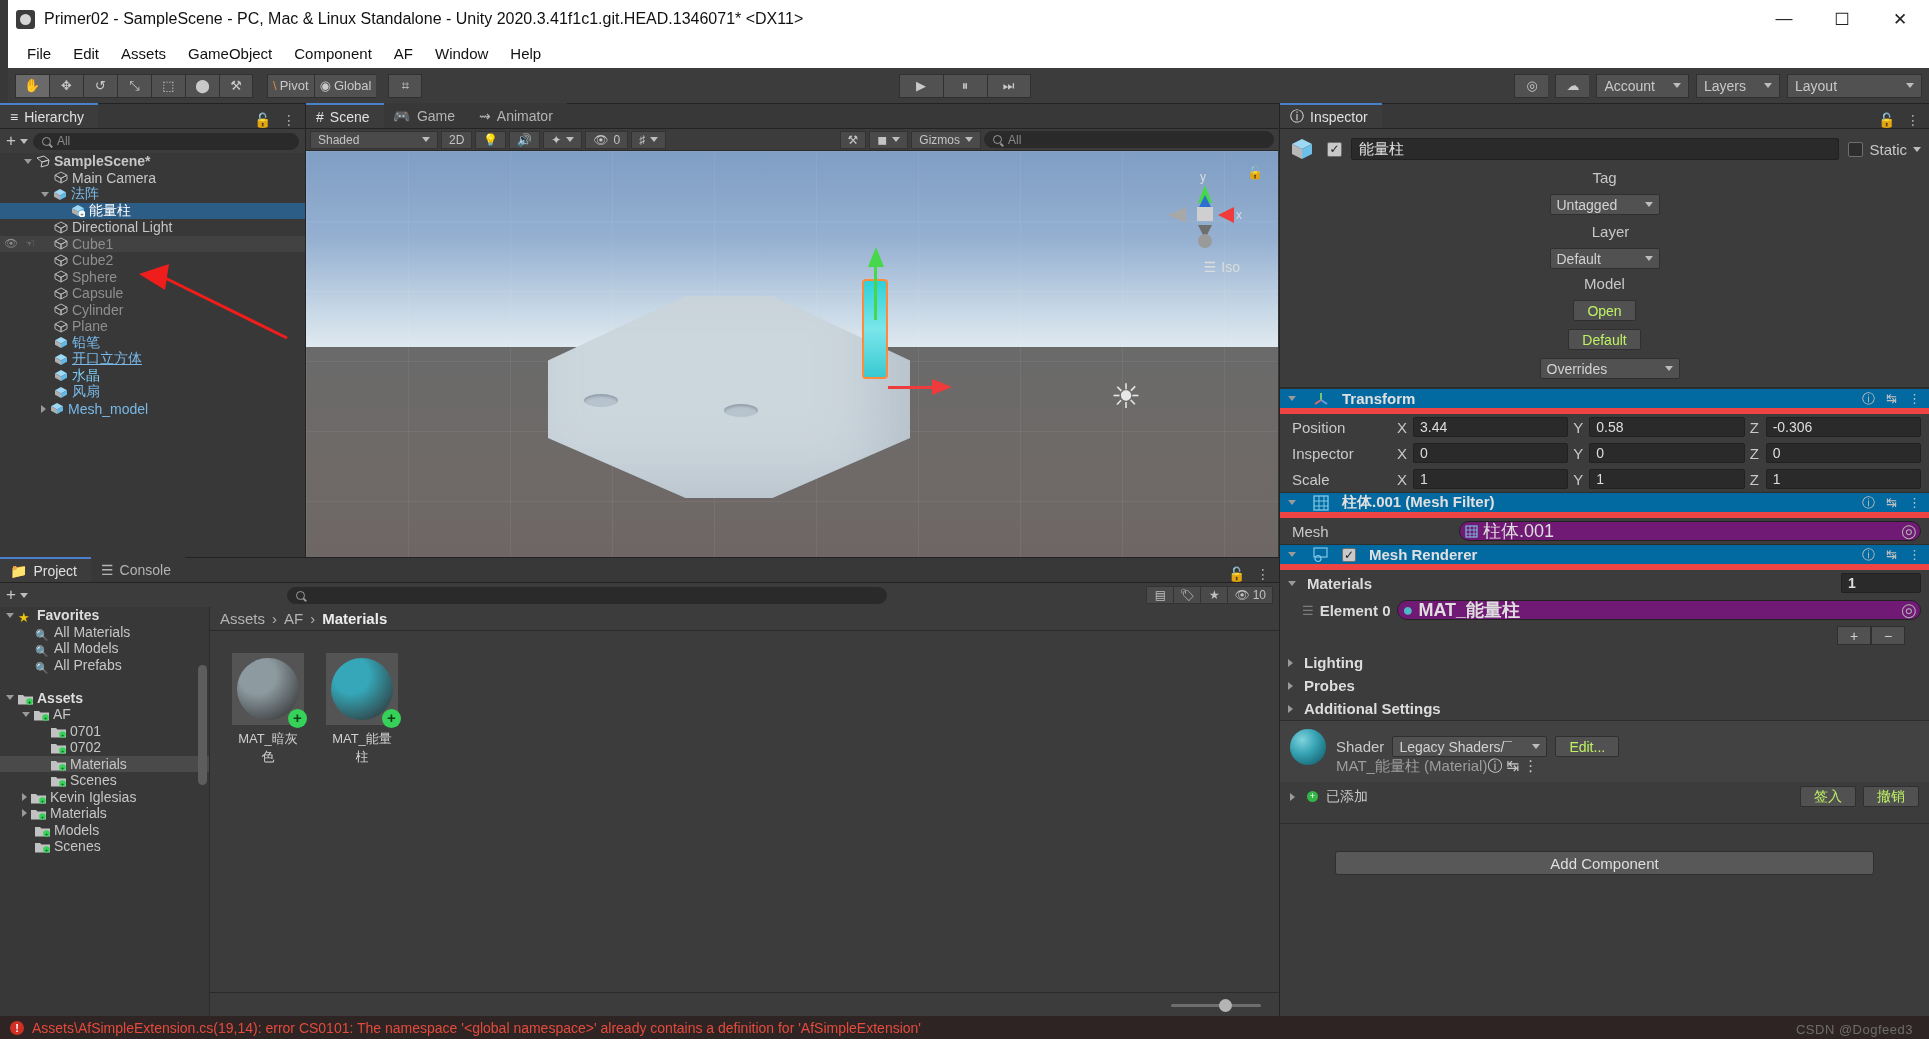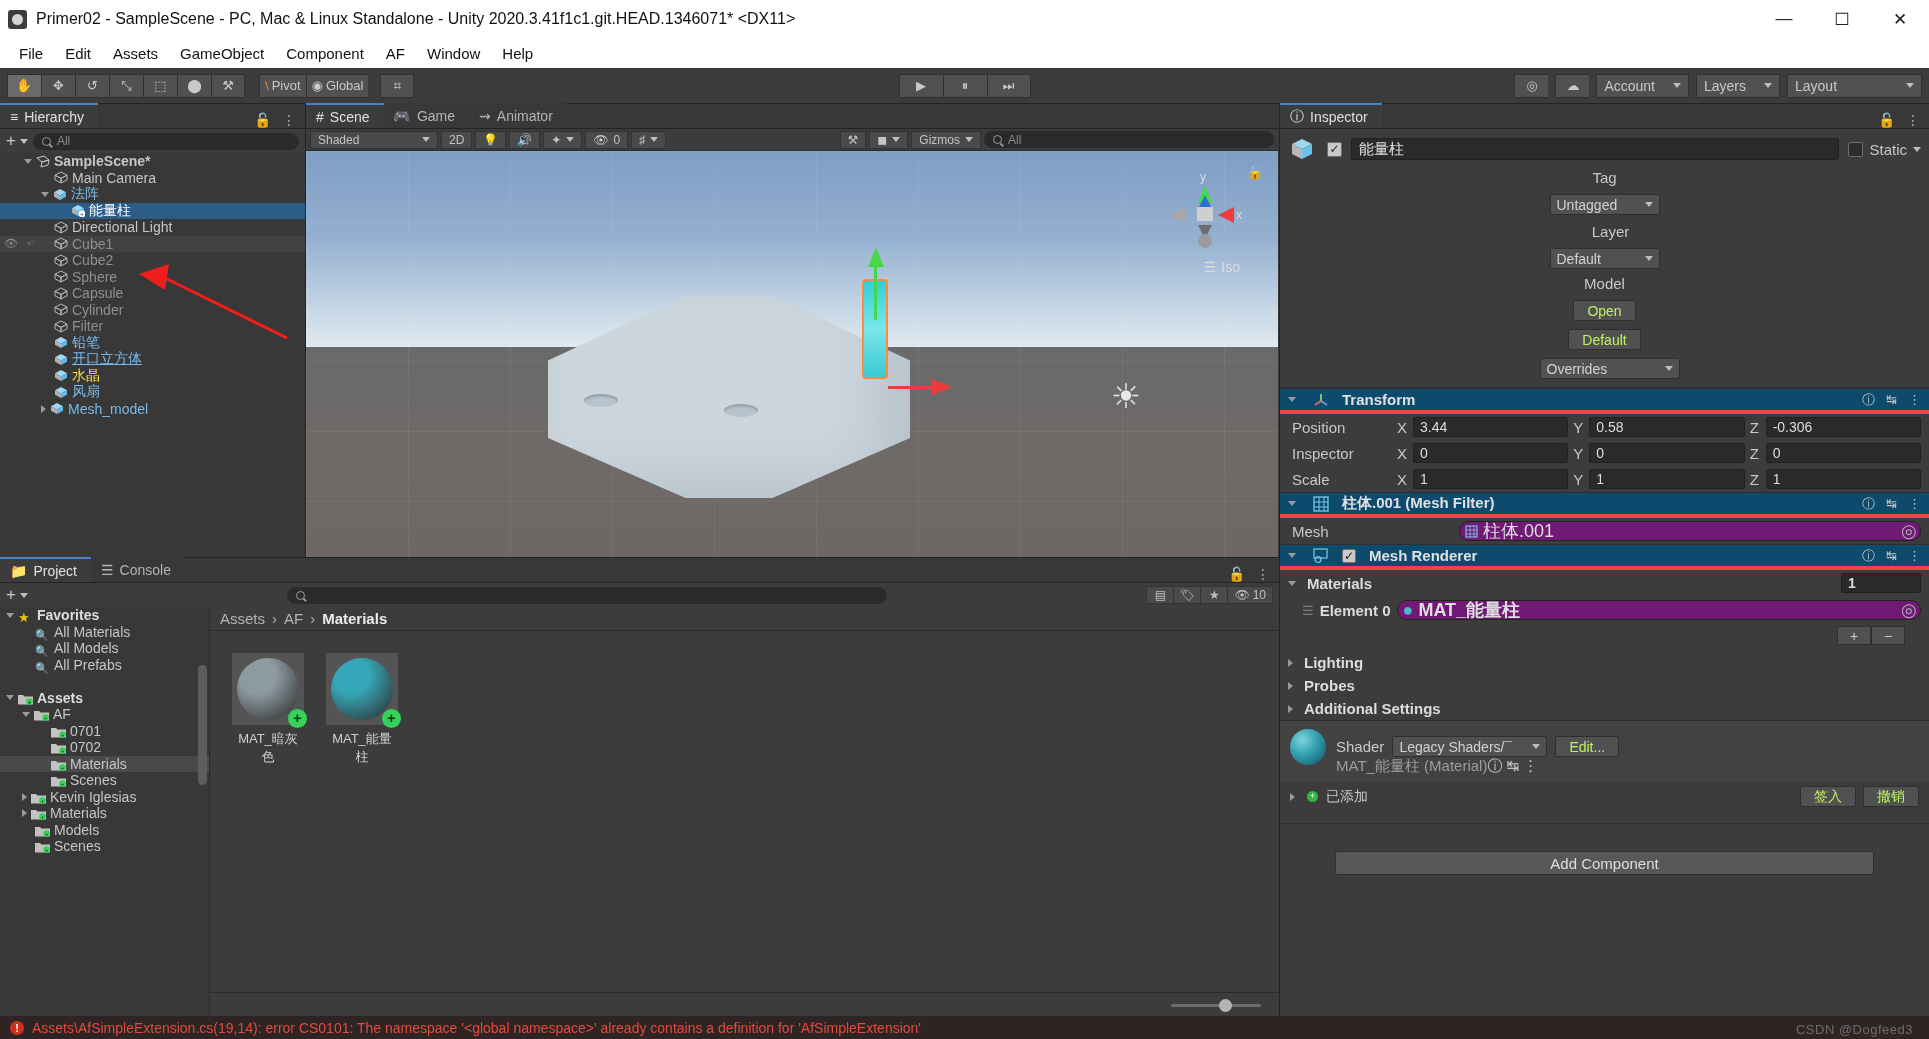--- a/index.html
+++ b/index.html
@@ -4,21 +4,21 @@
 <style>
   * { box-sizing: border-box; margin: 0; padding: 0; }
   html, body {
     width: 1929px; height: 1039px;
     background: #383838;
     font-family: "Liberation Sans", "DejaVu Sans", sans-serif;
     font-size: 15px;
     color: #c4c4c4;
     overflow: hidden;
   }
-  .app { position: relative; width: 1929px; height: 1039px; }
+  .app { position: relative; width: 1929px; height: 1039px; padding-left: 8px; }
 
   
   .titlebar {
     height: 38px; background: #ffffff; color: #111;
     display: flex; align-items: center; padding-left: 8px;
     font-size: 16px;
   }
   .titlebar .unity-logo {
     width: 19px; height: 19px; background: #3c3c3c; border-radius: 3px;
     margin-right: 9px; position: relative; flex: none;
@@ -199,22 +199,22 @@
   .lbl { color: #c8c8c8; }
   .dd {
     height: 21px; background: #515151; border: 1px solid #2f2f2f; border-radius: 2px;
     display: flex; align-items: center; justify-content: space-between;
     padding: 0 6px; gap: 10px; color: #d2d2d2; font-size: 14px;
   }
   .btn { height: 21px; background: #515151; border: 1px solid #2f2f2f; border-radius: 2px;
          display: flex; align-items: center; justify-content: center; padding: 0 13px;
          color: #bef264; font-size: 14px; }
   .comp-header {
-    height: 26px; background: #0c4a6e; display: flex; align-items: center;
-    gap: 13px; padding: 0 8px; border-top: 1px solid #2e2e2e; border-bottom: 4px solid #ef4444;
+    height: 26px; background: #0369a1; display: flex; align-items: center;
+    gap: 13px; padding: 0 8px; border-top: 1px solid #2e2e2e; border-bottom: 6px solid #ef4444;
     font-size: 15px; font-weight: bold; color: #e0e0e0;
   }
   .comp-header .hdr-icons { margin-left: auto; display: flex; align-items: center;
                             gap: 11px; font-weight: normal; color: #c0c0c0; font-size: 13px; }
   .prow { display: flex; align-items: center; padding: 3px 8px 3px 12px; gap: 5px;
           font-size: 15px; }
   .prow .pname { width: 100px; color: #c9c9c9; }
   .axfield { display: flex; align-items: center; gap: 5px; flex: 1; }
   .axfield .axl { color: #c9c9c9; width: 11px; }
   .inp { flex: 1; height: 20px; background: #2a2a2a; border: 1px solid #212121;
@@ -503,21 +503,21 @@
             <span>Cylinder</span>
           </div>
           <div class="hrow dim">
             <span class="indent" style="width: 41px;"></span>
             <span class="tri none"></span>
             <span class="ico"><svg width="14" height="13" viewBox="0 0 14 13">
                 <polygon points="7,1 13,4.2 7,7.4 1,4.2" fill="none" stroke="#b9b9b9" stroke-width="1"></polygon>
                 <polygon points="1,4.2 7,7.4 7,12 1,8.8" fill="none" stroke="#b9b9b9" stroke-width="1"></polygon>
                 <polygon points="13,4.2 7,7.4 7,12 13,8.8" fill="none" stroke="#b9b9b9" stroke-width="1"></polygon>
               </svg></span>
-            <span>Filter</span>
+            <span>Plane</span>
           </div>
           <div class="hrow">
             <span class="indent" style="width: 41px;"></span>
             <span class="tri none"></span>
             <span class="ico"><svg width="14" height="13" viewBox="0 0 14 13">
                 <polygon points="7,1 13,4.2 7,7.4 1,4.2" fill="#9fd8f5"></polygon>
                 <polygon points="1,4.2 7,7.4 7,12 1,8.8" fill="#b0b0b0"></polygon>
                 <polygon points="13,4.2 7,7.4 7,12 13,8.8" fill="#63b9e6"></polygon>
               </svg></span>
             <span style="color: rgb(121, 184, 232);">铅笔</span>
@@ -533,21 +533,21 @@
             <span style="color: rgb(121, 184, 232); text-decoration: underline;">开口立方体</span>
           </div>
           <div class="hrow">
             <span class="indent" style="width: 41px;"></span>
             <span class="tri none"></span>
             <span class="ico"><svg width="14" height="13" viewBox="0 0 14 13">
                 <polygon points="7,1 13,4.2 7,7.4 1,4.2" fill="#9fd8f5"></polygon>
                 <polygon points="1,4.2 7,7.4 7,12 1,8.8" fill="#b0b0b0"></polygon>
                 <polygon points="13,4.2 7,7.4 7,12 13,8.8" fill="#63b9e6"></polygon>
               </svg></span>
-            <span style="color: #fde047;">水晶</span>
+            <span style="color: #7dd3fc;">水晶</span>
           </div>
           <div class="hrow">
             <span class="indent" style="width: 41px;"></span>
             <span class="tri none"></span>
             <span class="ico"><svg width="14" height="13" viewBox="0 0 14 13">
                 <polygon points="7,1 13,4.2 7,7.4 1,4.2" fill="#9fd8f5"></polygon>
                 <polygon points="1,4.2 7,7.4 7,12 1,8.8" fill="#b0b0b0"></polygon>
                 <polygon points="13,4.2 7,7.4 7,12 13,8.8" fill="#63b9e6"></polygon>
               </svg></span>
             <span style="color: rgb(121, 184, 232);">风扇</span>

